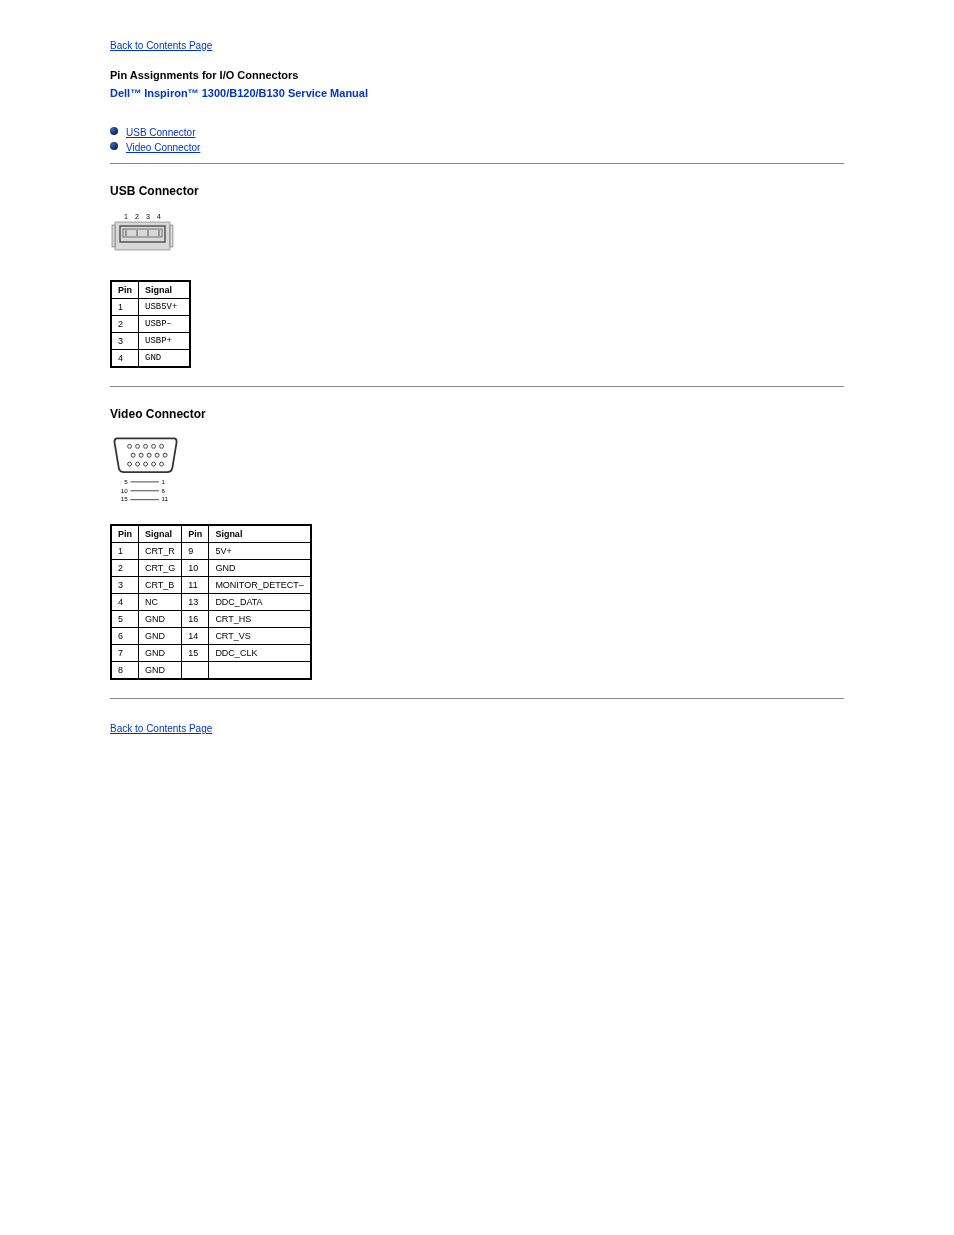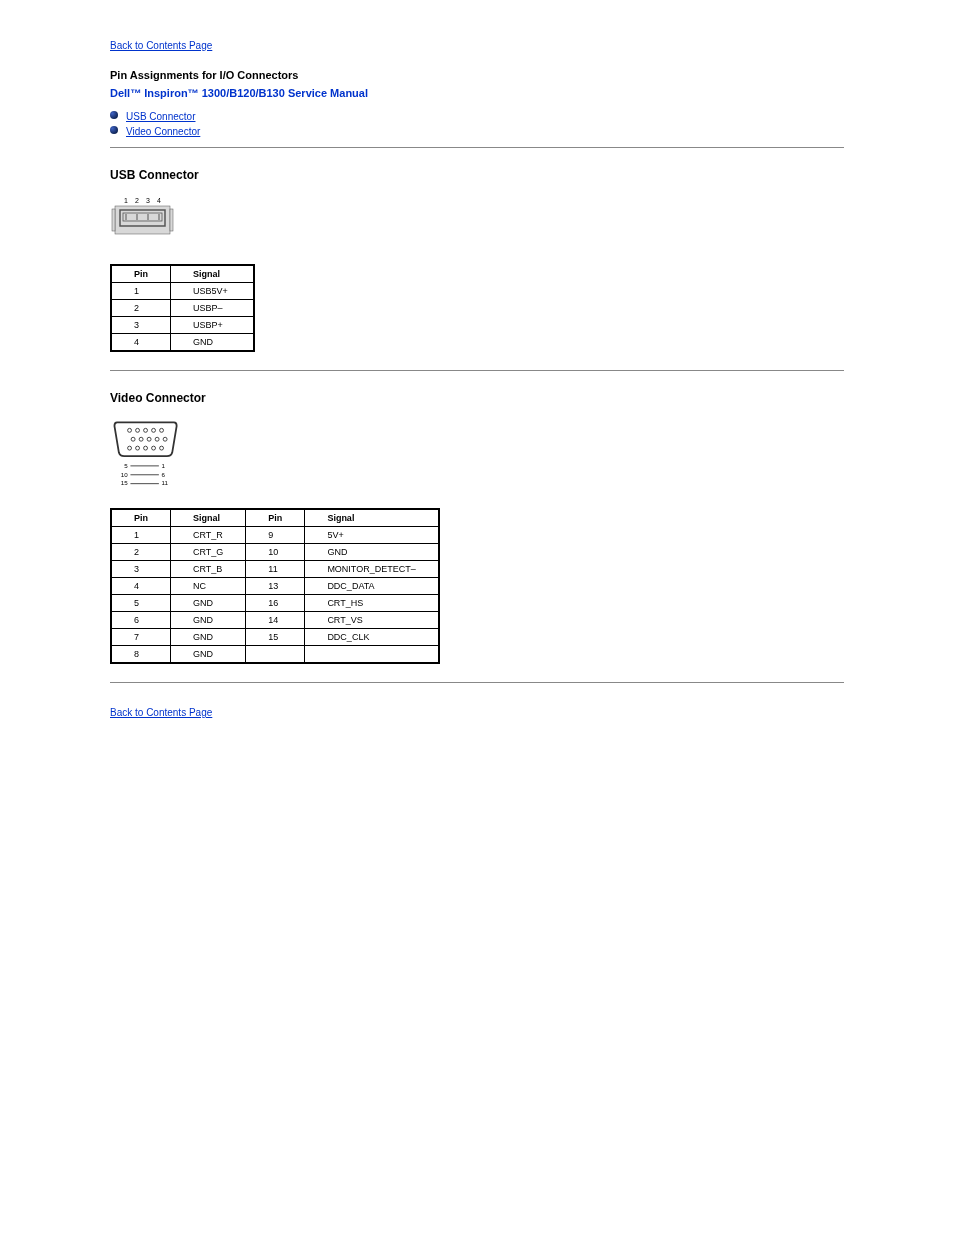--- a/index.html
+++ b/index.html
@@ -19,21 +19,21 @@
   }
   .page-title {
     font-size: 11px;
     font-weight: bold;
     margin-bottom: 6px;
   }
   .subtitle {
     font-size: 11px;
     font-weight: bold;
     color: #0033cc;
-    margin-bottom: 10px;
+    margin-bottom: 26px;
   }
   .bullet-list {
     list-style: none;
     padding: 0;
     margin: 2px 0 8px 0;
   }
   .bullet-list li {
     padding-left: 16px;
     position: relative;
     line-height: 15px;
@@ -67,33 +67,34 @@
     margin-bottom: 18px;
   }
   table.pinout {
     border-collapse: collapse;
     border: 2px solid #000;
     font-size: 9px;
   }
   table.pinout th,
   table.pinout td {
     border: 1px solid #000;
-    padding: 3px 22px;
+    padding: 3px 6px;
     text-align: left;
     vertical-align: top;
     white-space: nowrap;
   }
   table.pinout th {
     font-weight: bold;
   }
   .usb-table td.pin {
     width: 14px;
   }
   .usb-table td.sig {
     width: 38px;
+    font-family: Liberation Mono, monospace;
   }
   .video-table th, .video-table td {
     padding: 3px 5px;
   }
   .back-link-bottom {
     color: #0033cc;
     text-decoration: underline;
     font-size: 10px;
     display: inline-block;
     margin-top: 4px;

